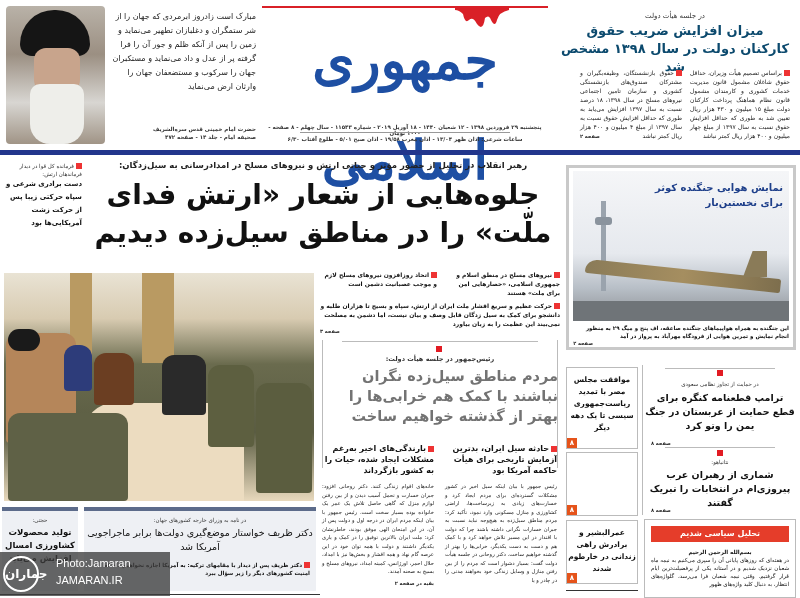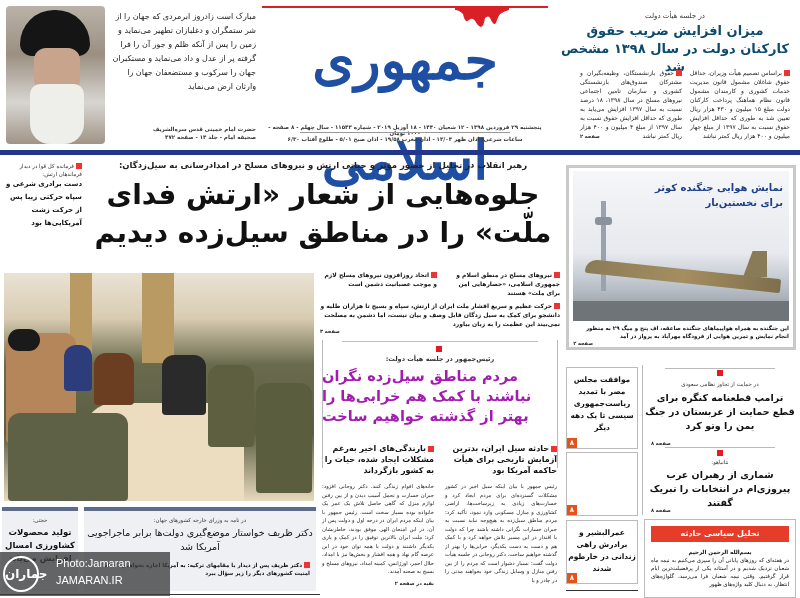--- a/index.html
+++ b/index.html
@@ -59,21 +59,21 @@
     #briefs { left: 320px; top: 270px; width: 240px; }
     .brief-row { display: flex; justify-content: space-between; gap: 6px; margin-bottom: 4px; }
     .brief-row .b { width: 118px; font-size: 6px; line-height: 9px; font-weight: bold; color: #111; text-align: right; }
     .brief-full { font-size: 6px; line-height: 9px; font-weight: bold; color: #111; text-align: right; }
 
     
     #pres-box { left: 322px; top: 340px; width: 236px; height: 128px; border-right: 1px solid #bbb; border-left: 1px solid #bbb; }
     #pres-rule { left: 342px; top: 341px; width: 196px; height: 1px; background: #bbb; }
     #pres-dot { left: 436px; top: 346px; width: 6px; height: 6px; background: #e21b23; }
     #pres-kicker { left: 322px; top: 355px; width: 236px; font-size: 6.5px; text-align: center; font-weight: bold; color: #333; }
-    #pres-headline { left: 322px; top: 366px; width: 236px; font-size: 14.5px; line-height: 20px; font-weight: bold; text-align: left; color: #a21caf; }
+    #pres-headline { left: 322px; top: 366px; width: 236px; font-size: 14.5px; line-height: 20px; font-weight: bold; text-align: right; color: #737373; }
 
     #pres-sub1 { left: 445px; top: 443px; width: 112px; font-size: 8px; line-height: 11px; font-weight: bold; color: #111; text-align: right; }
     #pres-sub2 { left: 322px; top: 443px; width: 112px; font-size: 8px; line-height: 11px; font-weight: bold; color: #111; text-align: right; }
     #pres-body1 { left: 445px; top: 482px; width: 112px; font-size: 5.3px; line-height: 8.5px; color: #222; text-align: justify; }
     #pres-body2 { left: 322px; top: 482px; width: 112px; font-size: 5.3px; line-height: 8.5px; color: #222; text-align: justify; }
     #pres-pageref { left: 322px; top: 580px; width: 112px; text-align: right; }
 
     
     .small-box { position: absolute; left: 566px; width: 72px; border: 1px solid #bbb; background: #fff; font-size: 7.5px; line-height: 12px; font-weight: bold; text-align: center; color: #111; padding-top: 6px; }
     .small-box .num { position: absolute; left: 0; bottom: 0; width: 10px; height: 10px; background: #e5531a; color: #fff; font-size: 7px; line-height: 10px; text-align: center; }
@@ -213,21 +213,21 @@
 </div>
 <div class="abs" style="left:645px; top:447px; width:150px; height:70px;">
   <div class="story-rule" style="left:20px; top:0px; width:110px;"></div>
   <div class="story-dot" style="left:72px; top:3px;"></div>
   <div id="neta-kicker" style="top:12px;">نتانیاهو:</div>
   <div id="neta-headline" style="top:21px;">شماری از رهبران عرب پیروزی‌ام در انتخابات را تبریک گفتند</div>
   <div class="page-ref" style="position:absolute; left:6px; top:60px;">صفحه ۸</div>
 </div>
 
 <div id="analysis-box" class="abs">
-  <div id="analysis-bar">تحلیل سیاسی حادثه</div>
+  <div id="analysis-bar">تحلیل سیاسی شدیم</div>
   <div id="analysis-body">
     <span id="analysis-title">بسم‌الله الرحمن الرحیم</span>
     <span>در هفته‌ای که روزهای پایانی آن را سپری می‌کنیم به نیمه ماه شعبان نزدیک شدیم و در آستانه یکی از پرفضیلت‌ترین ایام قرار گرفتیم. وقتی نیمه شعبان فرا می‌رسد، گلواژه‌های انتظار، به دنبال کلید واژه‌های ظهور</span>
   </div>
 </div>
 
 <div id="zarif-box" class="abs">
   <div id="zarif-kicker">در نامه به وزرای خارجه کشورهای جهان:</div>
   <div id="zarif-headline">دکتر ظریف خواستار موضع‌گیری دولت‌ها برابر ماجراجویی آمریکا شد</div>
   <div id="zarif-brief"><span class="bullet"></span><span>دکتر ظریف پس از دیدار با مقامهای ترکیه: به آمریکا اجازه نخواهیم داد که امنیت کشورهای دیگر را زیر سؤال ببرد</span></div>

